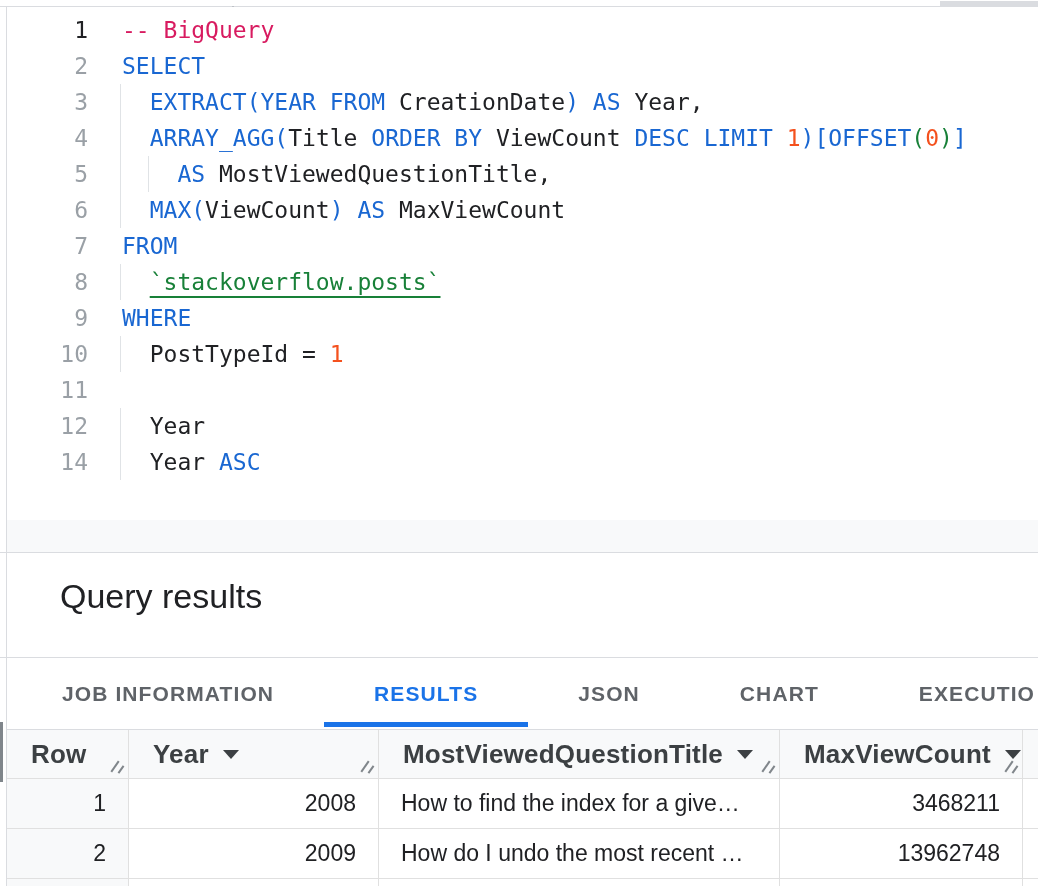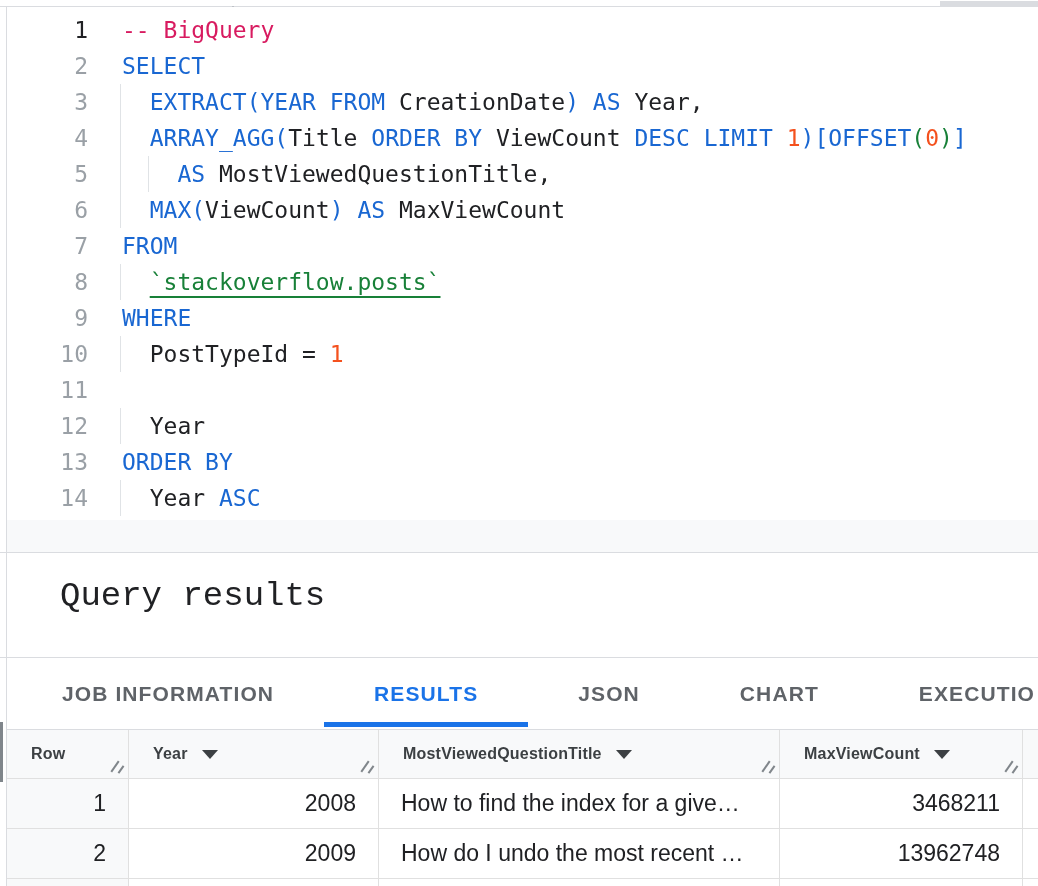--- a/index.html
+++ b/index.html
@@ -30,38 +30,38 @@
   .num{color:#F4511E;}
   .br2{color:#188038;}
   .tbl{color:#188038;text-decoration:underline;text-decoration-thickness:2px;text-underline-offset:6px;}
 
   .gap-strip{position:absolute;left:7px;top:520px;right:0;height:32px;background:#F8F9FA;}
   .divider{position:absolute;left:0;right:0;height:1px;background:#DADCE0;}
   .divider.d1{top:552px;}
   .divider.d2{top:657px;}
 
   
-  .qr-panel{position:absolute;left:7px;top:553px;right:0;height:104px;background:#fff;font-family:Liberation Mono, monospace;}
+  .qr-panel{position:absolute;left:7px;top:553px;right:0;height:104px;background:#fff;}
   .qr-title{position:absolute;left:53px;top:24px;margin:0;font-size:34px;font-weight:400;
             color:#202124;letter-spacing:0;}
 
   
   .tab-bar{position:absolute;left:7px;top:658px;right:0;height:71px;background:#fff;
            display:flex;align-items:stretch;padding-left:5px;}
   .tab{position:relative;display:flex;align-items:center;padding:0 50px;flex:none;
        font-size:21px;font-weight:bold;letter-spacing:1.1px;color:#5F6368;cursor:pointer;}
   .tab.active{color:#1A73E8;}
   .tab-underline{position:absolute;left:0;right:0;bottom:2px;height:5px;background:#1A73E8;}
 
   
   .table{position:absolute;left:7px;top:729px;right:0;bottom:0;border-top:1px solid #DADCE0;}
   .header-row{display:flex;height:49px;box-sizing:border-box;border-bottom:1px solid #E0E0E0;}
   .hcell{position:relative;flex:none;box-sizing:border-box;border-right:1px solid #E0E0E0;
          background:#F8F9FA;display:flex;align-items:center;padding:0 24px;overflow:hidden;}
-  .hlabel{font-size:16px;font-weight:bold;color:#3C4043;letter-spacing:0.2px;white-space:nowrap;}
+  .hlabel{font-size:26px;font-weight:bold;color:#3C4043;letter-spacing:0.2px;white-space:nowrap;}
   .sort-arrow{margin-left:14px;width:0;height:0;flex:none;
               border-left:8px solid transparent;border-right:8px solid transparent;
               border-top:9px solid #3C4043;}
   .grip{position:absolute;right:3px;bottom:3px;width:14px;height:15px;}
   .grip::before{content:"";position:absolute;left:3px;top:0;width:2px;height:13px;
                 background:#80868B;transform:rotate(35deg);}
   .grip::after{content:"";position:absolute;left:9px;top:5px;width:2px;height:9px;
                background:#80868B;transform:rotate(35deg);}
   .trow{display:flex;height:50px;box-sizing:border-box;border-bottom:1px solid #E0E0E0;background:#fff;}
   .tcell{flex:none;box-sizing:border-box;border-right:1px solid #E0E0E0;
@@ -90,21 +90,20 @@
         <div class="line"><div class="guide g1"></div><div class="gutter">3</div><div class="code"><span class="pl">  </span><span class="kw">EXTRACT(YEAR FROM </span><span class="id">CreationDate</span><span class="kw">) AS </span><span class="id">Year,</span></div></div>
         <div class="line"><div class="guide g1"></div><div class="gutter">4</div><div class="code"><span class="pl">  </span><span class="kw">ARRAY_AGG(</span><span class="id">Title </span><span class="kw">ORDER BY </span><span class="id">ViewCount </span><span class="kw">DESC LIMIT </span><span class="num">1</span><span class="kw">)[OFFSET</span><span class="br2">(</span><span class="num">0</span><span class="br2">)</span><span class="kw">]</span></div></div>
         <div class="line"><div class="guide g1"></div><div class="guide g2"></div><div class="gutter">5</div><div class="code"><span class="pl">    </span><span class="kw">AS </span><span class="id">MostViewedQuestionTitle,</span></div></div>
         <div class="line"><div class="guide g1"></div><div class="gutter">6</div><div class="code"><span class="pl">  </span><span class="kw">MAX(</span><span class="id">ViewCount</span><span class="kw">) AS </span><span class="id">MaxViewCount</span></div></div>
         <div class="line"><div class="gutter">7</div><div class="code"><span class="kw">FROM</span></div></div>
         <div class="line"><div class="guide g1"></div><div class="gutter">8</div><div class="code"><span class="pl">  </span><span class="tbl">`stackoverflow.posts`</span></div></div>
         <div class="line"><div class="gutter">9</div><div class="code"><span class="kw">WHERE</span></div></div>
         <div class="line"><div class="guide g1"></div><div class="gutter">10</div><div class="code"><span class="pl">  </span><span class="id">PostTypeId</span><span class="pl"> = </span><span class="num">1</span></div></div>
         <div class="line"><div class="gutter">11</div></div>
         <div class="line"><div class="guide g1"></div><div class="gutter">12</div><div class="code"><span class="pl">  </span><span class="id">Year</span></div></div>
-        <div class="line"><div class="gutter">13</div><div class="code"><span class="kw">ORDER BY</span></div></div>
         <div class="line"><div class="guide g1"></div><div class="gutter">14</div><div class="code"><span class="pl">  </span><span class="id">Year </span><span class="kw">ASC</span></div></div>
       </div>
   </div>
 
   <div class="gap-strip"></div>
   <div class="divider d1"></div>
 
   <div class="qr-panel">
     <h1 class="qr-title">Query results</h1>
   </div>

